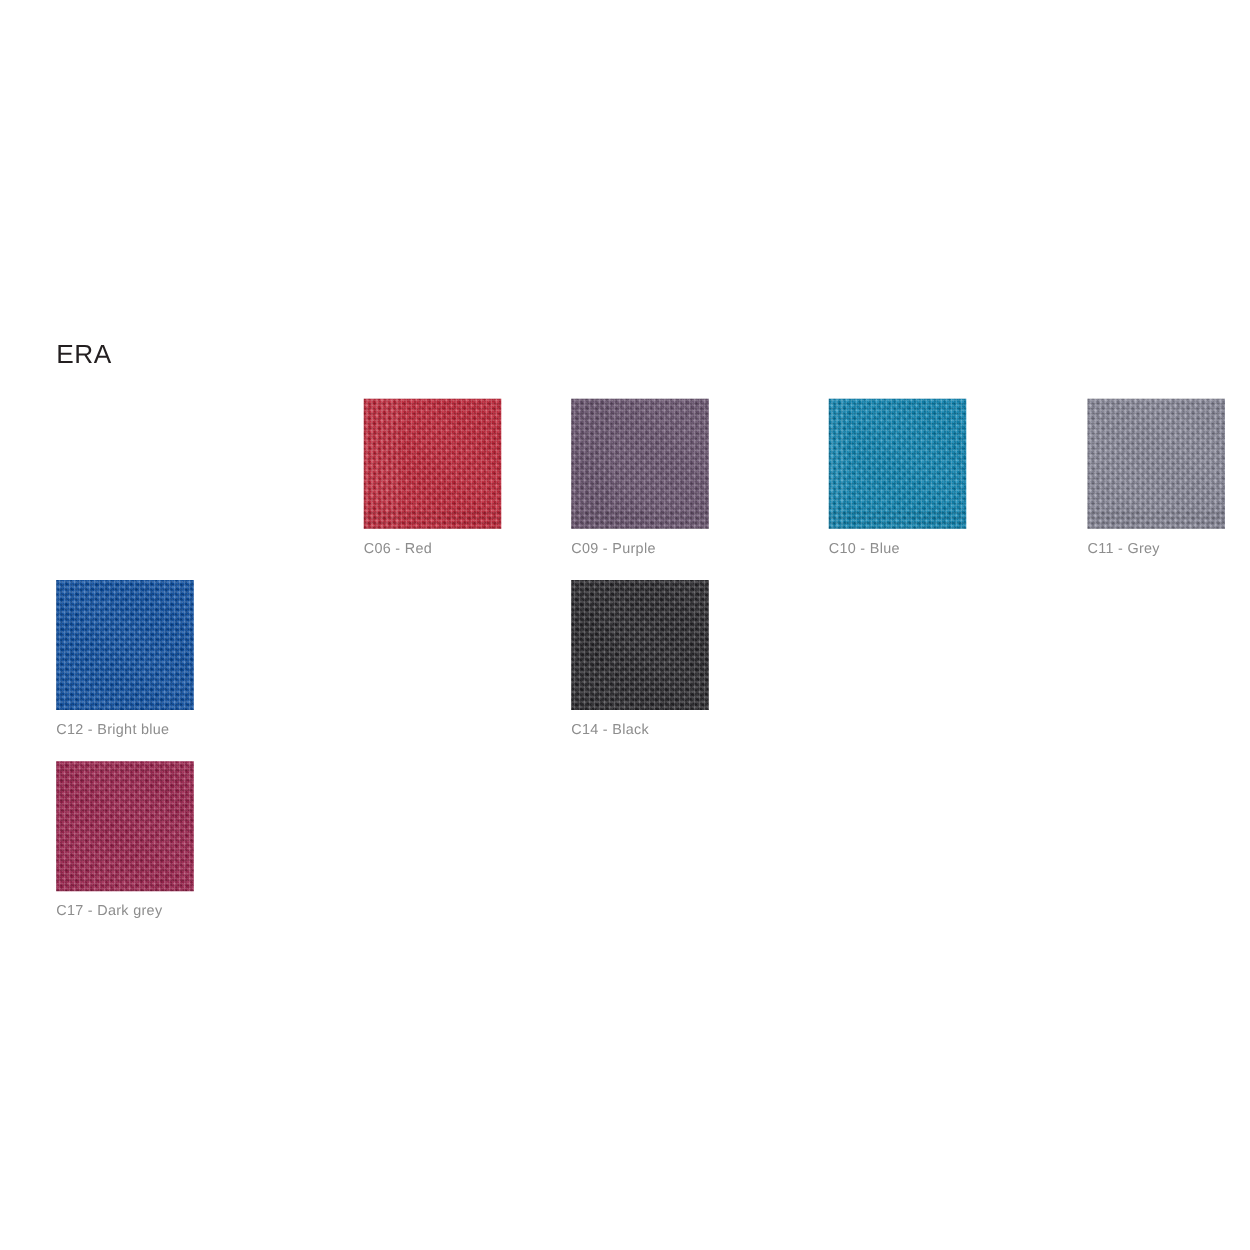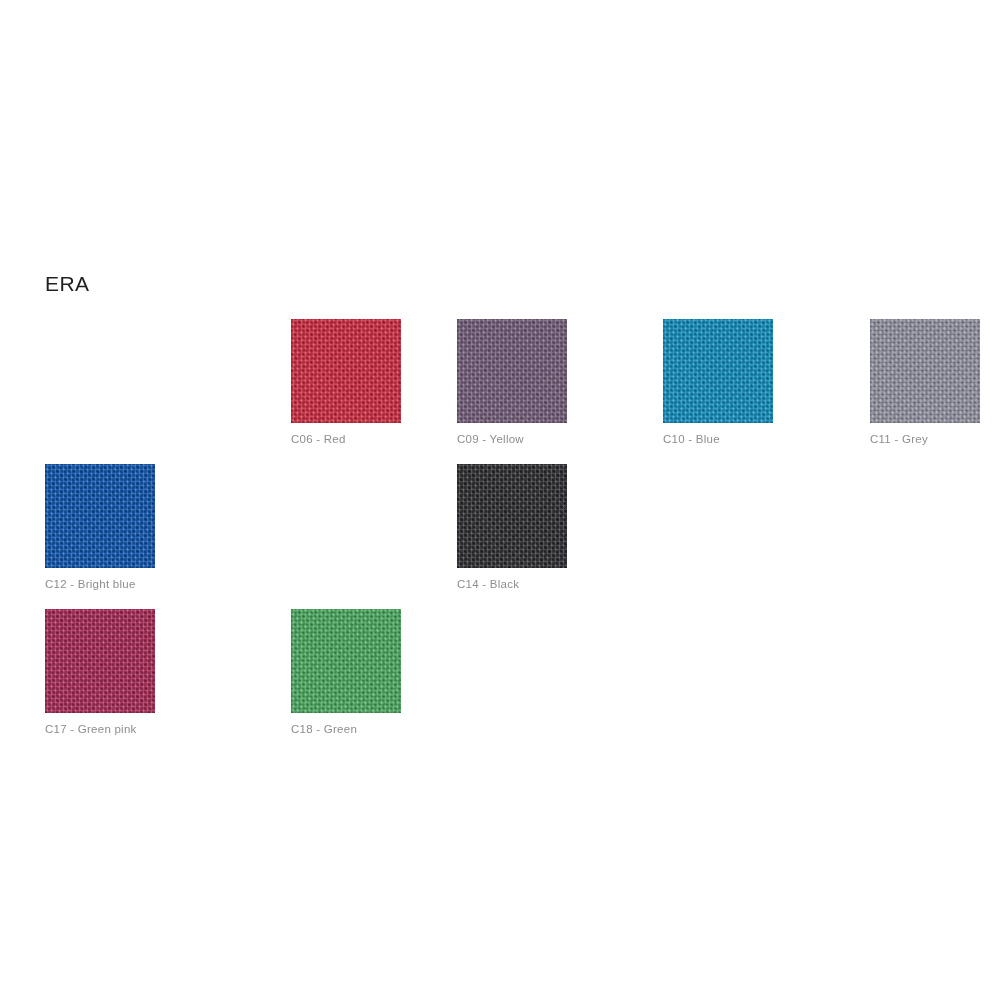--- a/index.html
+++ b/index.html
@@ -145,21 +145,21 @@
   <div id="collection-title">ERA</div>
 
   <div id="swatch-grid">
       <div class="swatch-row">
         <div class="swatch-cell col-1">
           <div class="swatch-chip" style="background-color: rgb(195, 41, 60);"></div>
           <div class="swatch-label">C06 - Red</div>
         </div>
         <div class="swatch-cell col-2">
           <div class="swatch-chip" style="background-color: rgb(109, 88, 115);"></div>
-          <div class="swatch-label">C09 - Yellow</div>
+          <div class="swatch-label">C09 - Purple</div>
         </div>
         <div class="swatch-cell col-3">
           <div class="swatch-chip" style="background-color: rgb(17, 135, 180);"></div>
           <div class="swatch-label">C10 - Blue</div>
         </div>
         <div class="swatch-cell col-4">
           <div class="swatch-chip" style="background-color: rgb(143, 143, 160);"></div>
           <div class="swatch-label">C11 - Grey</div>
         </div>
       </div>
@@ -169,22 +169,18 @@
           <div class="swatch-label">C12 - Bright blue</div>
         </div>
         <div class="swatch-cell col-2">
           <div class="swatch-chip" style="background-color: rgb(39, 38, 42);"></div>
           <div class="swatch-label">C14 - Black</div>
         </div>
       </div>
       <div class="swatch-row">
         <div class="swatch-cell col-0">
           <div class="swatch-chip" style="background-color: rgb(158, 38, 80);"></div>
-          <div class="swatch-label">C17 - Green pink</div>
-        </div>
-        <div class="swatch-cell col-1">
-          <div class="swatch-chip" style="background-color: rgb(74, 163, 93);"></div>
-          <div class="swatch-label">C18 - Green</div>
+          <div class="swatch-label">C17 - Dark grey</div>
         </div>
       </div>
     </div>
 
 </div>
 
 </body></html>

